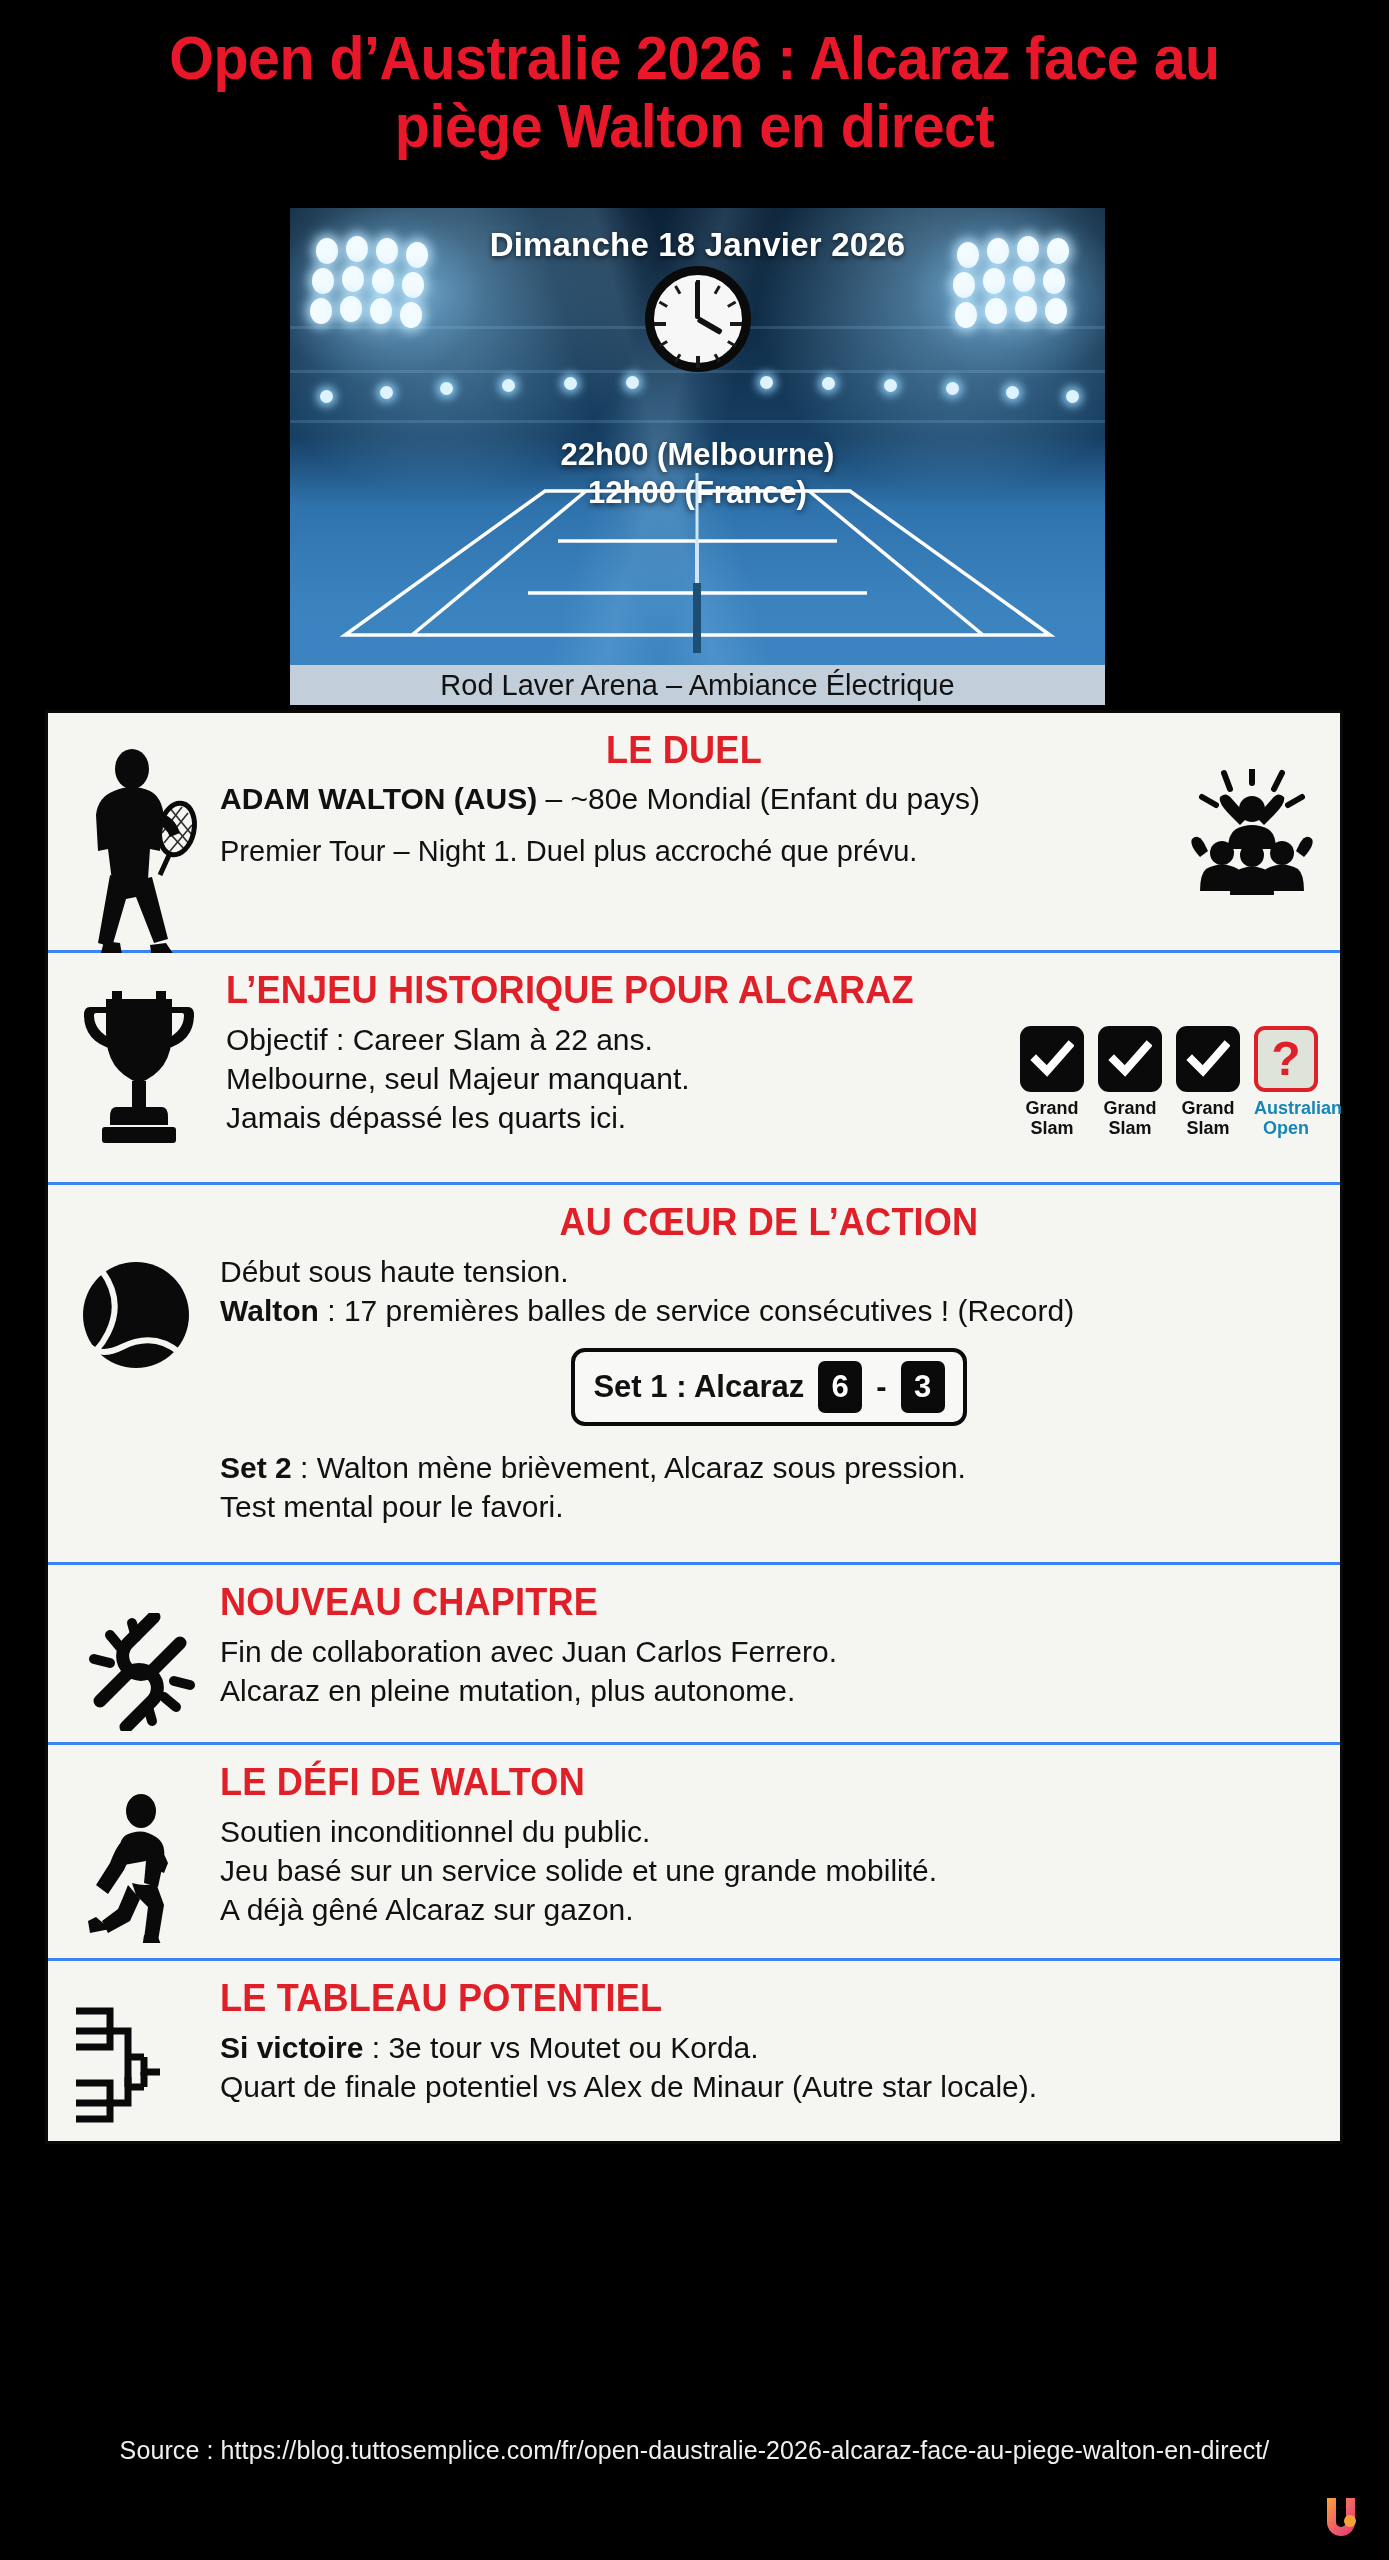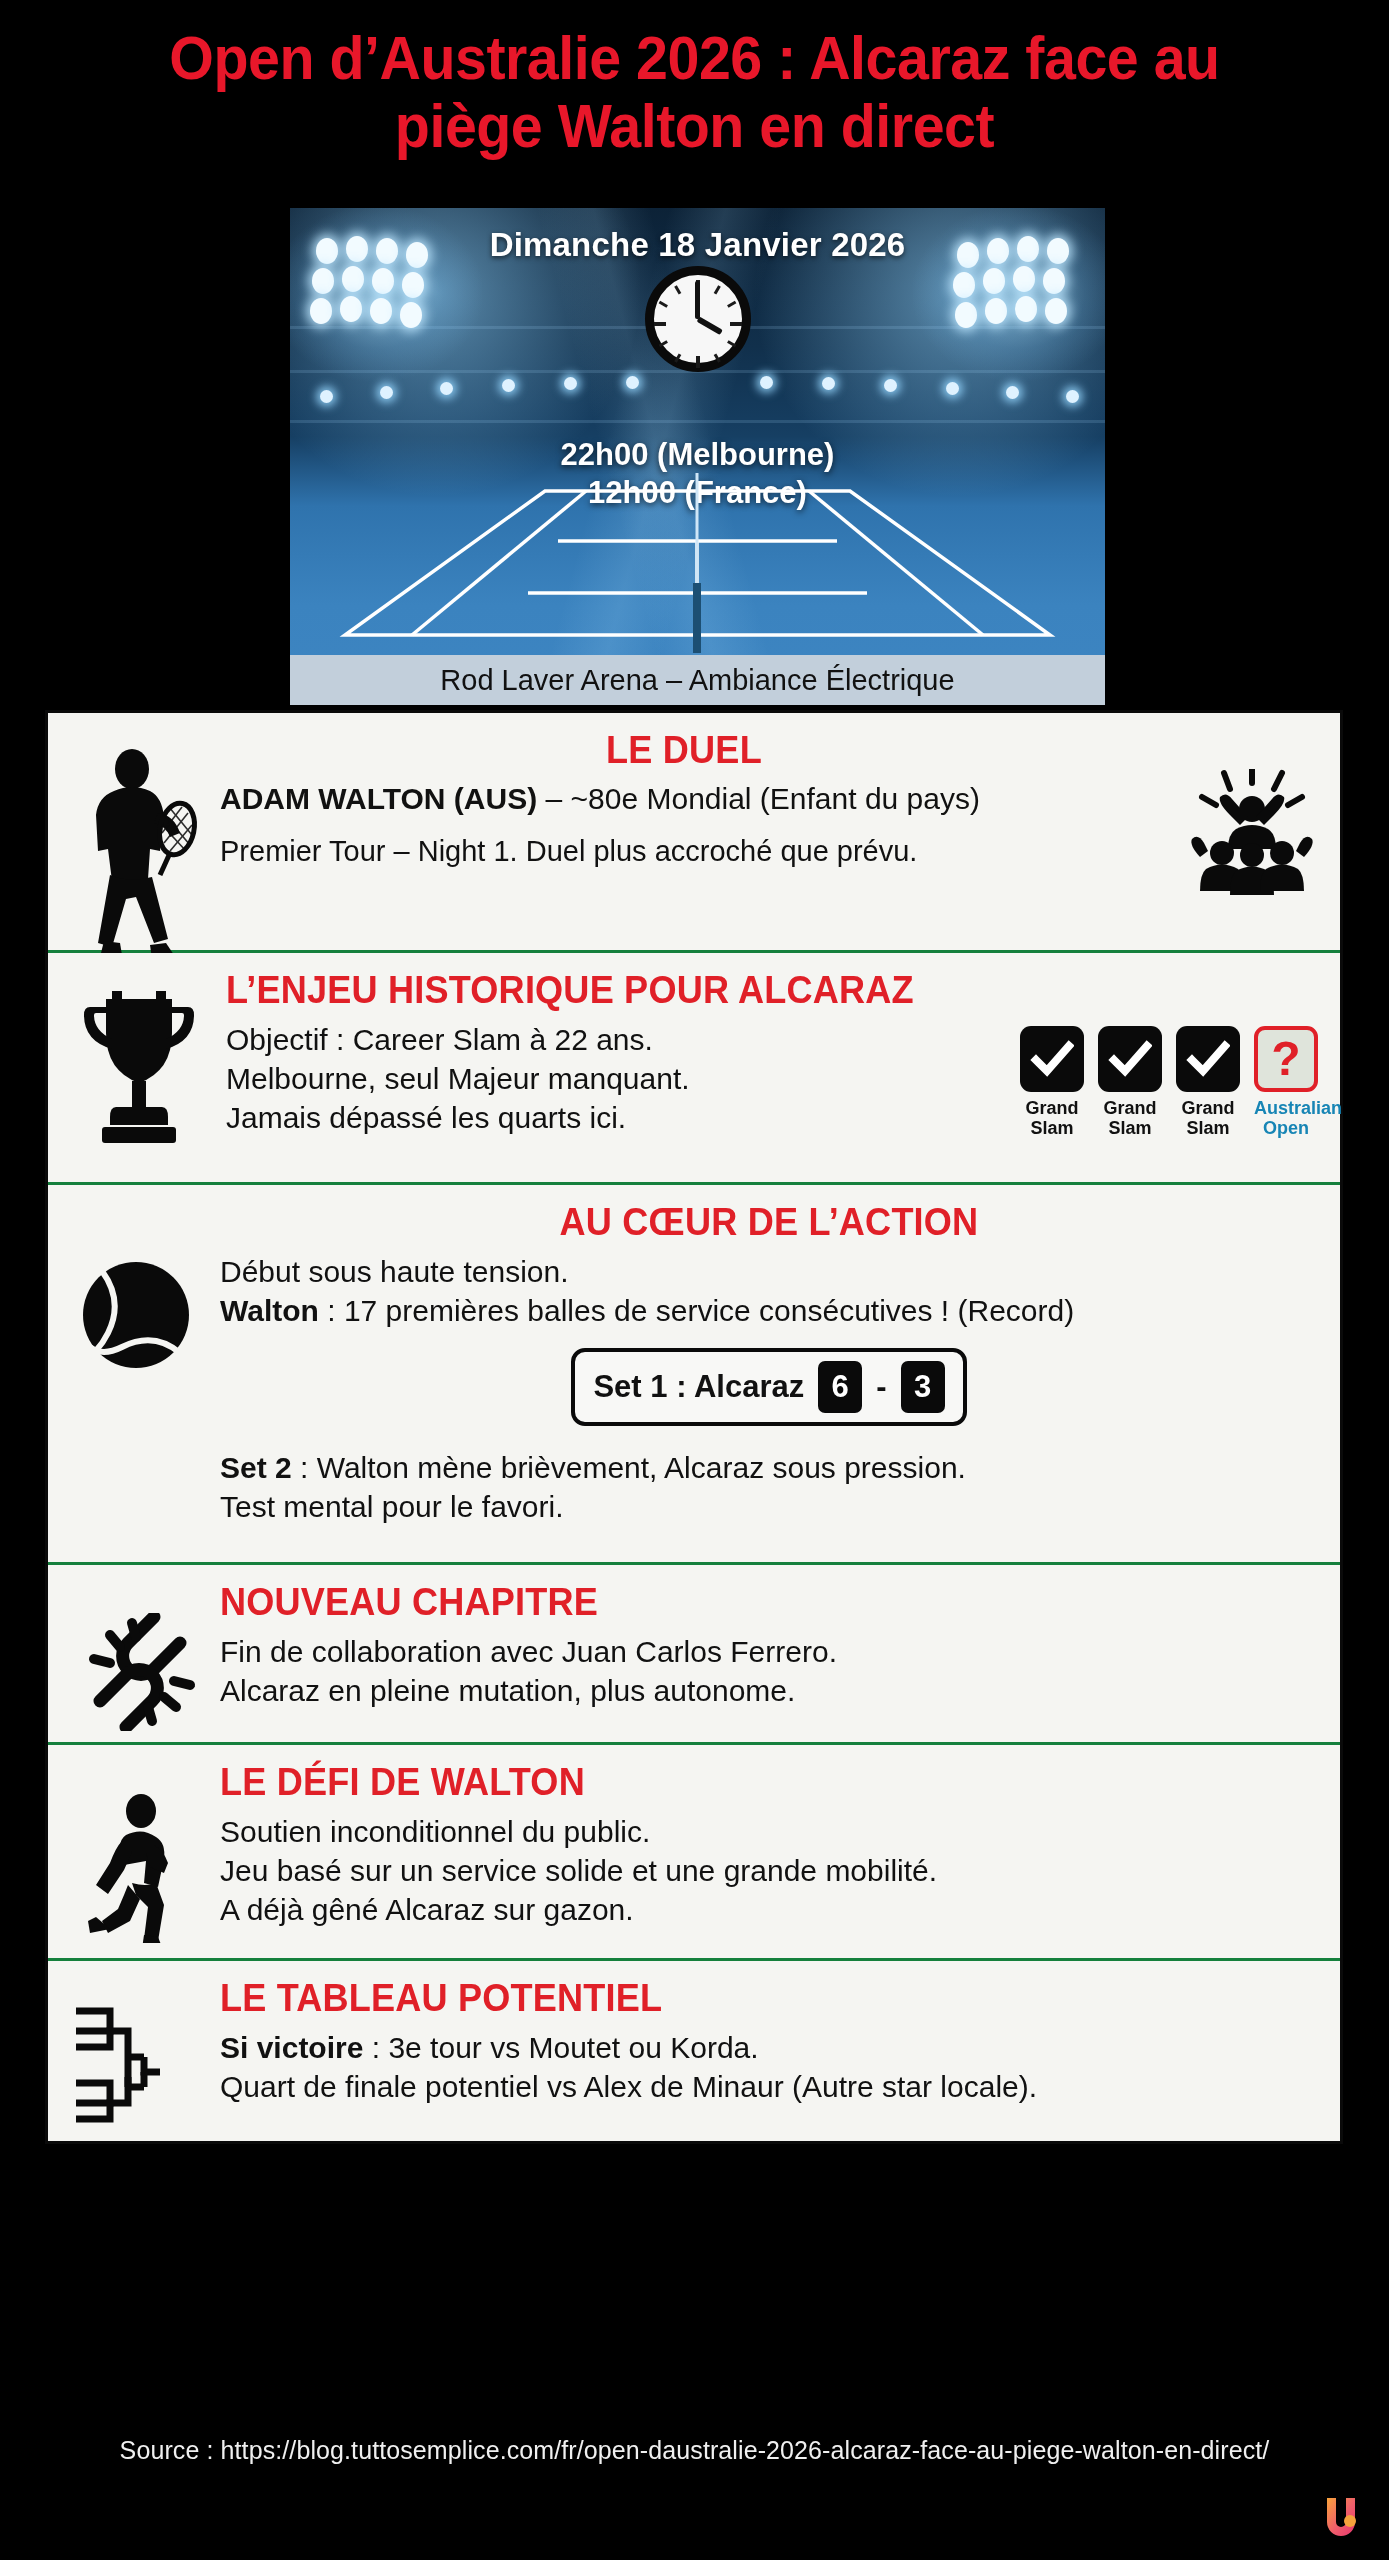--- a/index.html
+++ b/index.html
@@ -93,36 +93,36 @@
     position:absolute; left:0; right:0; top:228px;
     text-align:center; color:#fff; font-weight:bold;
     font-size:31px; line-height:1.22;
     text-shadow:0 2px 6px rgba(0,0,0,0.7);
   }
 
   .court { position:absolute; left:0; right:0; bottom:52px; height:180px; }
   .court svg { width:100%; height:100%; display:block; }
 
   .hero-caption {
-    position:absolute; left:0; right:0; bottom:0; height:50px;
+    position:absolute; left:0; right:0; bottom:0; height:40px;
     background:#c2cfdb; color:#111;
     display:flex; align-items:center; justify-content:center;
     font-size:29px; font-weight:normal;
   }
 
   
   .cards {
     position:absolute; left:45px; top:710px; width:1298px;
     background:#f5f5f2;
     border:3px solid #0a0a0a;
   }
   .card {
     position:relative;
     padding:16px 22px 18px 22px;
-    border-bottom:3px solid #15803d;
+    border-bottom:3px solid #3b82f6;
     background:#f5f5f2;
   }
   .card:last-child { border-bottom:none; }
 
   .card-head {
     color:#e02028; font-weight:bold; font-size:38px;
     letter-spacing:0.2px; transform:scaleX(0.95); transform-origin:left center;
   }
   .card-head.center { text-align:center; transform:scaleX(0.95); transform-origin:center; }
   .body-line { font-size:30px; line-height:1.30; color:#111; }

